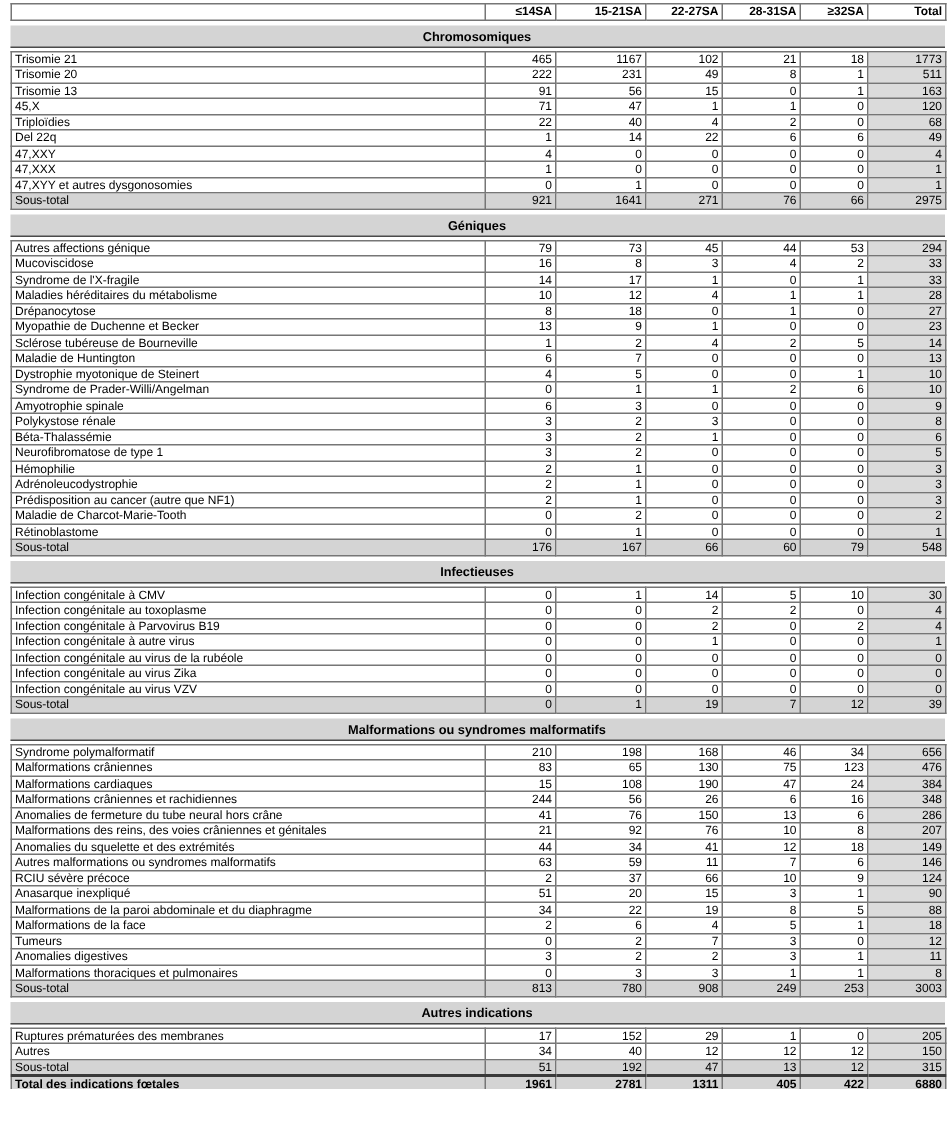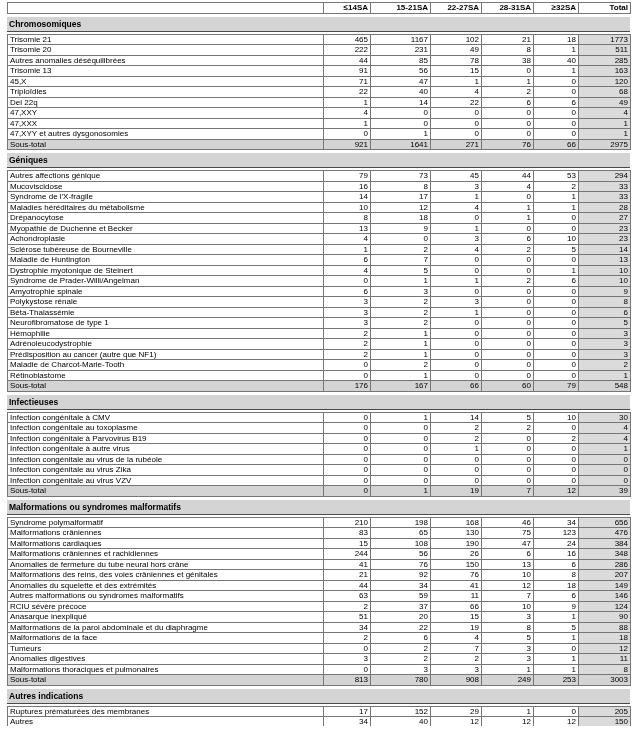--- a/index.html
+++ b/index.html
@@ -10,21 +10,21 @@
                      white-space:nowrap; overflow:hidden; padding:0 2px; }
   .tbl th { font-weight:bold; background:#fff; }
   .num  { text-align:right; padding:0 3px 0 1px; }
   .lbl  { text-align:left; }
   .total-col { background:#dbdbdb; }
   .subtotal-row td { background:#d4d4d4; }
   .grand-row td { background:#d4d4d4; font-weight:bold;
                   border-top:2px solid #3a3a3a; border-bottom:6px solid #ec4899; }
   .band { width:623px; box-sizing:border-box; background:#d4d4d4; border-bottom:1px solid #4a4a4a;
           font-size:8.5px; font-weight:bold; line-height:12px; padding:1px 3px 1px 2px;
-          margin:3px 0 2px 0; }
+          margin:3px 0 2px 0;text-align:center; }
   col.c-label { width:316px; }
   col.c1 { width:47px; } col.c2 { width:60px; } col.c3 { width:51px; }
   col.c4 { width:52px; } col.c5 { width:45px; } col.c6 { width:52px; }
 </style>
 </head>
 <body>
 
 <div class="page">
 
   <table class="tbl">
@@ -75,29 +75,20 @@
           <tr class="data-row">
             <td class="lbl">Trisomie 20</td>
             <td class="num">222</td>
             <td class="num">231</td>
             <td class="num">49</td>
             <td class="num">8</td>
             <td class="num">1</td>
             <td class="num total-col">511</td>
           </tr>
           <tr class="data-row">
-            <td class="lbl">Autres anomalies déséquilibrées</td>
-            <td class="num">44</td>
-            <td class="num">85</td>
-            <td class="num">78</td>
-            <td class="num">38</td>
-            <td class="num">40</td>
-            <td class="num total-col">285</td>
-          </tr>
-          <tr class="data-row">
             <td class="lbl">Trisomie 13</td>
             <td class="num">91</td>
             <td class="num">56</td>
             <td class="num">15</td>
             <td class="num">0</td>
             <td class="num">1</td>
             <td class="num total-col">163</td>
           </tr>
           <tr class="data-row">
             <td class="lbl">45,X</td>
@@ -224,29 +215,20 @@
           <tr class="data-row">
             <td class="lbl">Myopathie de Duchenne et Becker</td>
             <td class="num">13</td>
             <td class="num">9</td>
             <td class="num">1</td>
             <td class="num">0</td>
             <td class="num">0</td>
             <td class="num total-col">23</td>
           </tr>
           <tr class="data-row">
-            <td class="lbl">Achondroplasie</td>
-            <td class="num">4</td>
-            <td class="num">0</td>
-            <td class="num">3</td>
-            <td class="num">6</td>
-            <td class="num">10</td>
-            <td class="num total-col">23</td>
-          </tr>
-          <tr class="data-row">
             <td class="lbl">Sclérose tubéreuse de Bourneville</td>
             <td class="num">1</td>
             <td class="num">2</td>
             <td class="num">4</td>
             <td class="num">2</td>
             <td class="num">5</td>
             <td class="num total-col">14</td>
           </tr>
           <tr class="data-row">
             <td class="lbl">Maladie de Huntington</td>

